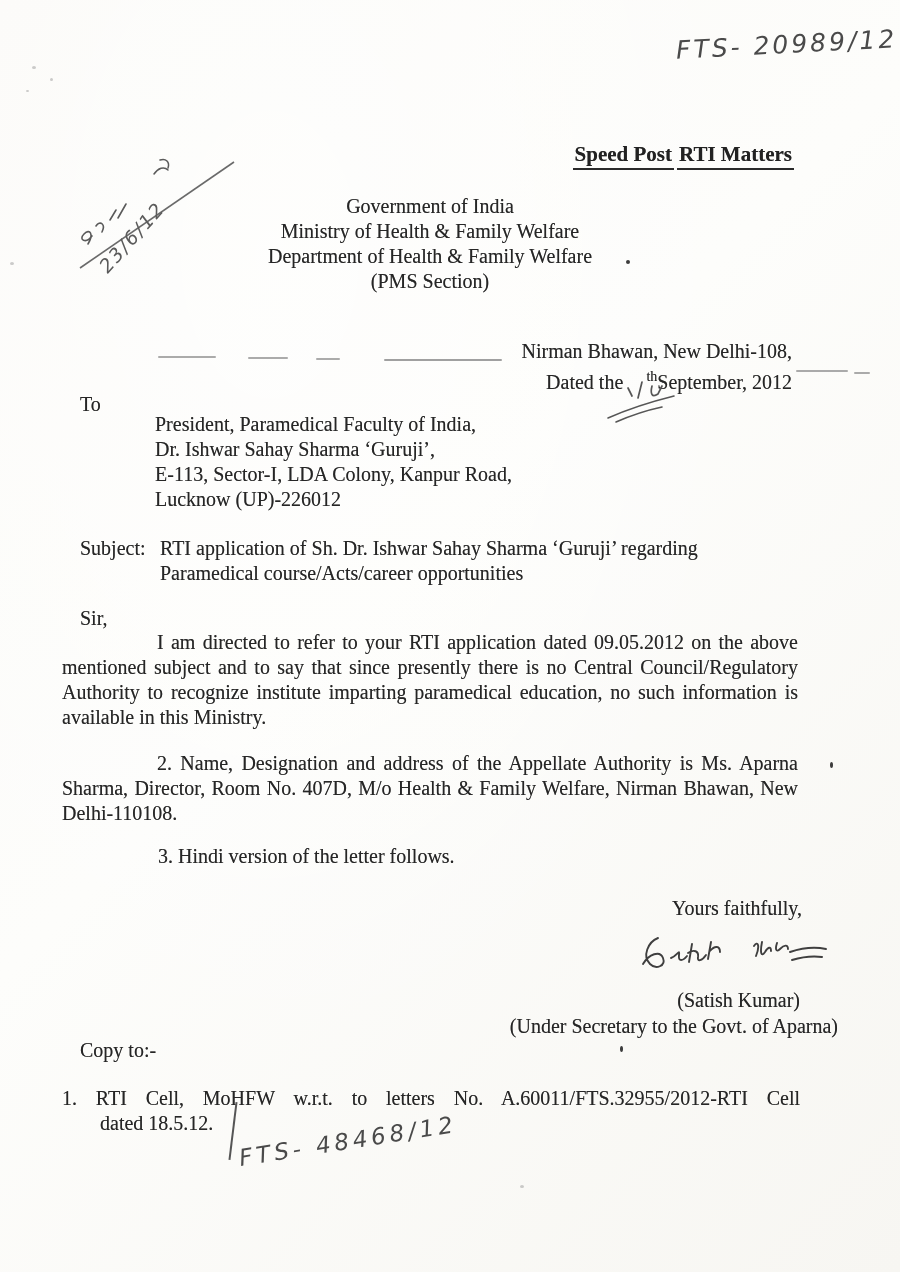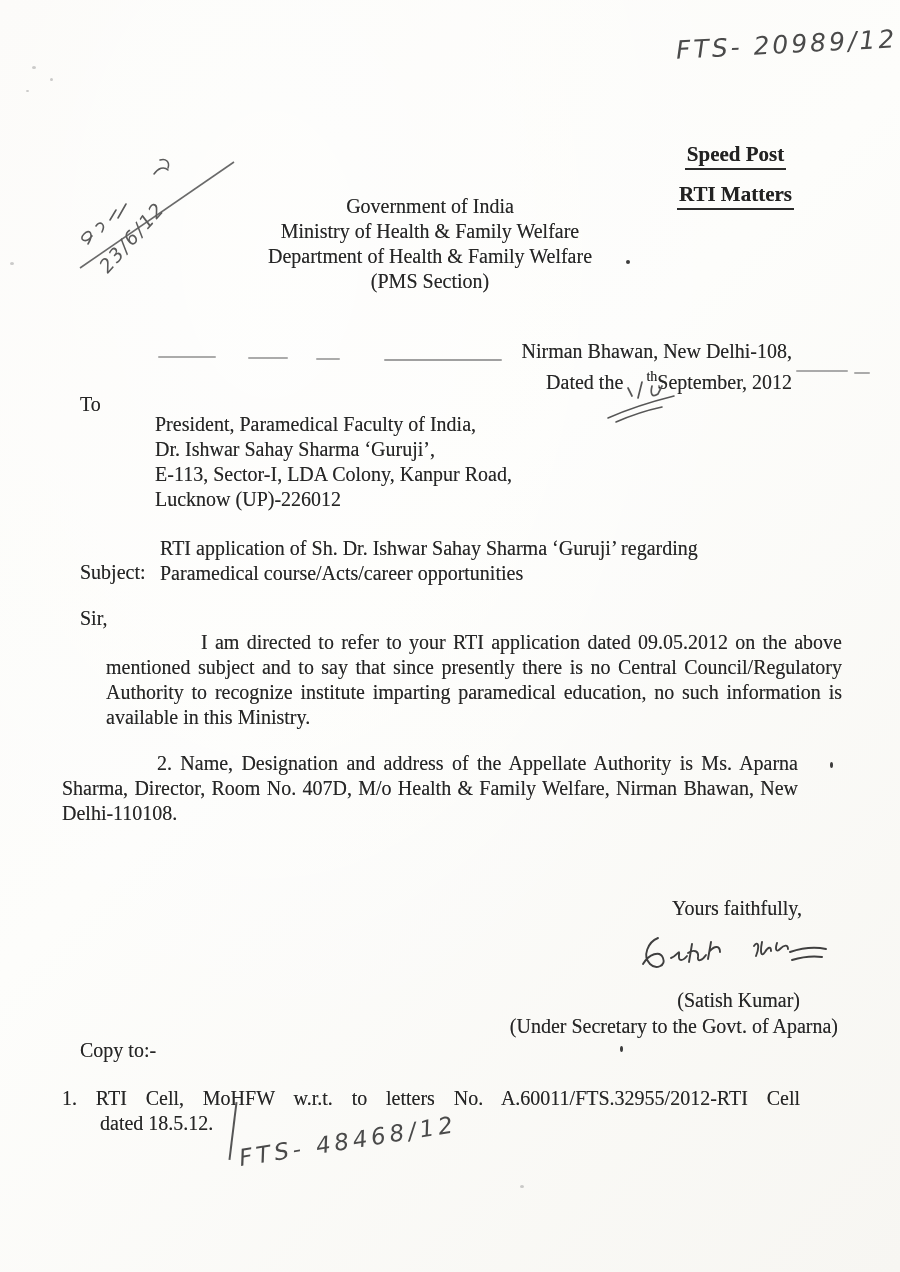--- a/index.html
+++ b/index.html
@@ -27,38 +27,38 @@
   .hw-bottom{top:1128px;left:238px;font-size:23px;letter-spacing:4px;transform:rotate(-9deg);}
   .pen-tick{top:1102px;left:232px;width:2px;height:58px;background:#555;transform:rotate(7deg);}
   .scrawl-tl{top:140px;left:62px;width:200px;height:150px;}
   .scrawl-tl .scrawl-text{
     position:absolute;top:86px;left:26px;
     font-family:"DejaVu Sans", sans-serif;font-style:italic;
     font-size:19px;color:#5a5a5a;letter-spacing:2px;
     transform:rotate(-48deg);
   }
   
-  .post-labels{top:142px;right:106px;display:flex;flex-direction:column;align-items:center;gap:12px;}
+  .post-labels{top:142px;right:106px;display:flex;flex-direction:row;align-items:center;gap:3px;}
   .post-labels .ul{
     font-weight:bold;font-size:21px;color:#222;
     border-bottom:2px solid #2a2a2a;padding:0 2px 1px 2px;
     text-shadow:0 0 .6px rgba(0,0,0,.5);
   }
   .letterhead{top:194px;left:180px;width:500px;text-align:center;}
   .dateline{top:339px;right:108px;text-align:right;}
   .date-gap{display:inline-block;width:34px;text-align:right;}
   .date-gap sup{font-size:14px;}
   .date-scribble{top:374px;left:598px;}
   .to-label{top:392px;left:80px;}
   .address{top:412px;left:155px;}
-  .subject-label{top:536px;left:80px;margin-top:24px;}
+  .subject-label{top:536px;left:80px;}
   .subject-text{top:536px;left:160px;width:620px;}
   .salutation{top:606px;left:80px;}
   .para{left:62px;width:736px;text-align:justify;}
-  .para1{top:630px;text-indent:95px;margin-left:44px;}
+  .para1{top:630px;text-indent:95px;}
   .para2{top:751px;text-indent:95px;}
   .para3{top:844px;left:158px;}
   .closing{top:896px;right:98px;}
   .signature-ink{top:926px;left:638px;}
   .sig-name{top:988px;right:100px;margin-left:8px;}
   .sig-title{top:1014px;right:62px;}
   .copy-label{top:1038px;left:80px;}
   .copy-item{top:1086px;left:62px;width:738px;}
   .copy-item .just{text-align:justify;text-align-last:justify;}
   .copy-line2{margin-left:38px;}
@@ -118,20 +118,21 @@
 
   <div class="abs printed subject-label">Subject:</div>
   <div class="abs printed subject-text">
     <div>RTI application of Sh. Dr. Ishwar Sahay Sharma ‘Guruji’ regarding</div>
     <div>Paramedical course/Acts/career opportunities</div>
   </div>
 
   <div class="abs printed salutation">Sir,</div>
   <div class="abs printed para para1">I am directed to refer to your RTI application dated 09.05.2012 on the above mentioned subject and to say that since presently there is no Central Council/Regulatory Authority to recognize institute imparting paramedical education, no such information is available in this Ministry.</div>
   <div class="abs printed para para2">2. Name, Designation and address of the Appellate Authority is Ms. Aparna Sharma, Director, Room No. 407D, M/o Health &amp; Family Welfare, Nirman Bhawan, New Delhi-110108.</div>
+  <div class="abs printed para3">3. Hindi version of the letter follows.</div>
 
   <div class="abs printed closing">Yours faithfully,</div>
   <svg class="abs signature-ink" width="195" height="62" viewBox="0 0 195 62">
     <path d="M20,12 c-10,4 -16,18 -8,26 c6,6 16,2 13,-6 c-3,-8 -14,-4 -20,6 m28,-6 c6,-2 9,-10 8,-3 c-1,7 4,6 8,1 m5,-12 l-3,18 m-1,-9 c6,-4 11,-2 10,4 c-1,5 4,4 8,-2 m5,-13 l-3,17 m2,-8 c5,-6 10,-5 10,1" stroke="#3f3f3f" stroke-width="1.9" fill="none" stroke-linecap="round"></path>
     <path d="M118,30 c4,-10 2,-16 -2,-10 m8,-4 c-2,10 -1,16 3,10 c3,-5 6,-6 6,-1 m6,-8 c-2,6 -1,10 3,6 c4,-4 8,-5 8,0" stroke="#3f3f3f" stroke-width="1.9" fill="none" stroke-linecap="round"></path>
     <path d="M152,26 c12,-4 26,-5 36,-3 m-34,11 c10,-3 22,-4 30,-3" stroke="#3f3f3f" stroke-width="2" fill="none" stroke-linecap="round"></path>
   </svg>
   <div class="abs printed sig-name">(Satish Kumar)</div>
   <div class="abs printed sig-title">(Under Secretary to the Govt. of Aparna)</div>
 

